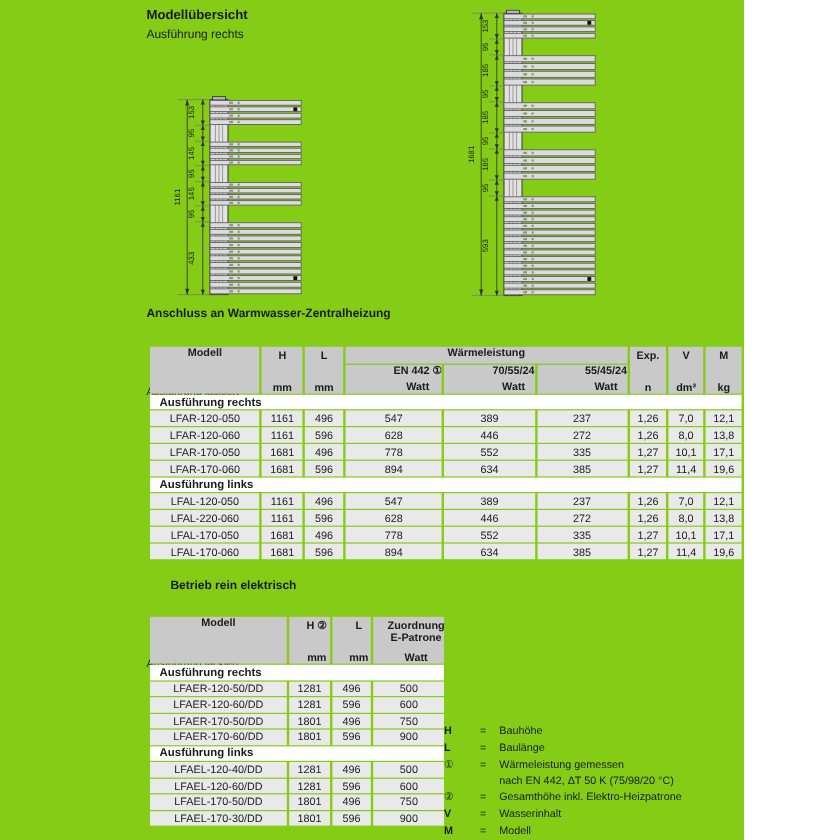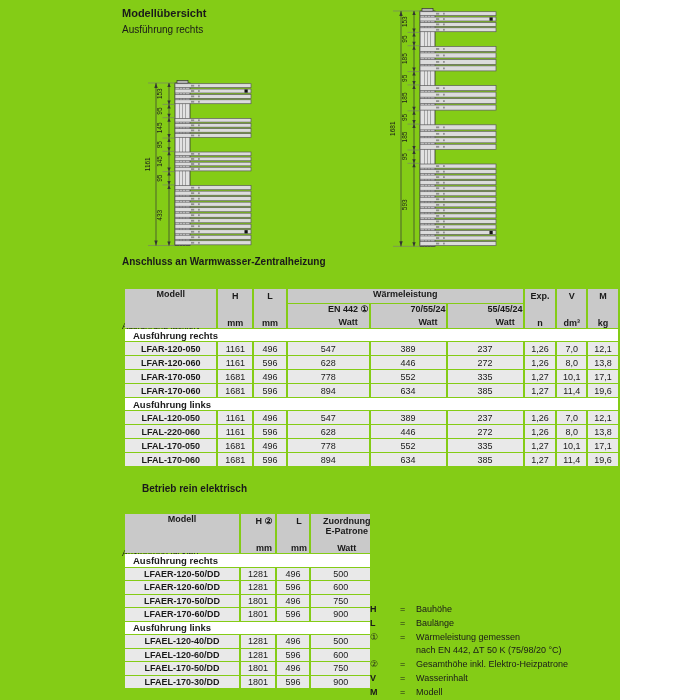--- a/index.html
+++ b/index.html
@@ -22,21 +22,21 @@
   #electric-table{left:123px;top:513px;}
   th,td{padding:0;margin:0;text-align:center;font-size:9px;overflow:hidden;white-space:nowrap;}
   thead th{background:#c9c9c9;font-weight:bold;vertical-align:top;}
   .headstack{display:flex;flex-direction:column;justify-content:space-between;height:39px;padding-top:2px;box-sizing:border-box;}
   .headstack2{display:flex;flex-direction:column;justify-content:space-between;height:39px;padding-top:2px;box-sizing:border-box;padding-left:12px;}
   .subcell{display:flex;flex-direction:column;justify-content:space-between;height:24px;padding-bottom:1px;box-sizing:border-box;margin-left:40px;}
   th.spanhead{vertical-align:top;padding-top:0;}
   tbody td{background:#e9e9e9;height:13px;}
   #electric-table tbody td{height:12.5px;}
   tbody tr.section td{background:#fff;text-align:left;font-weight:bold;padding-left:8px;font-size:9.5px;height:12px;}
-  tbody td.model{font-weight:bold;}
+  tbody td.model{font-weight:normal;}
   .legend{position:absolute;left:370px;top:604px;font-size:9px;}
   .lrow{display:flex;height:13.8px;align-items:flex-start;}
   .lsym{width:30px;font-weight:bold;}
   .lsym.circ{font-weight:normal;}
   .leq{width:16px;}
   .ltxt{white-space:nowrap;}
 </style>
 </head>
 <body>
 

